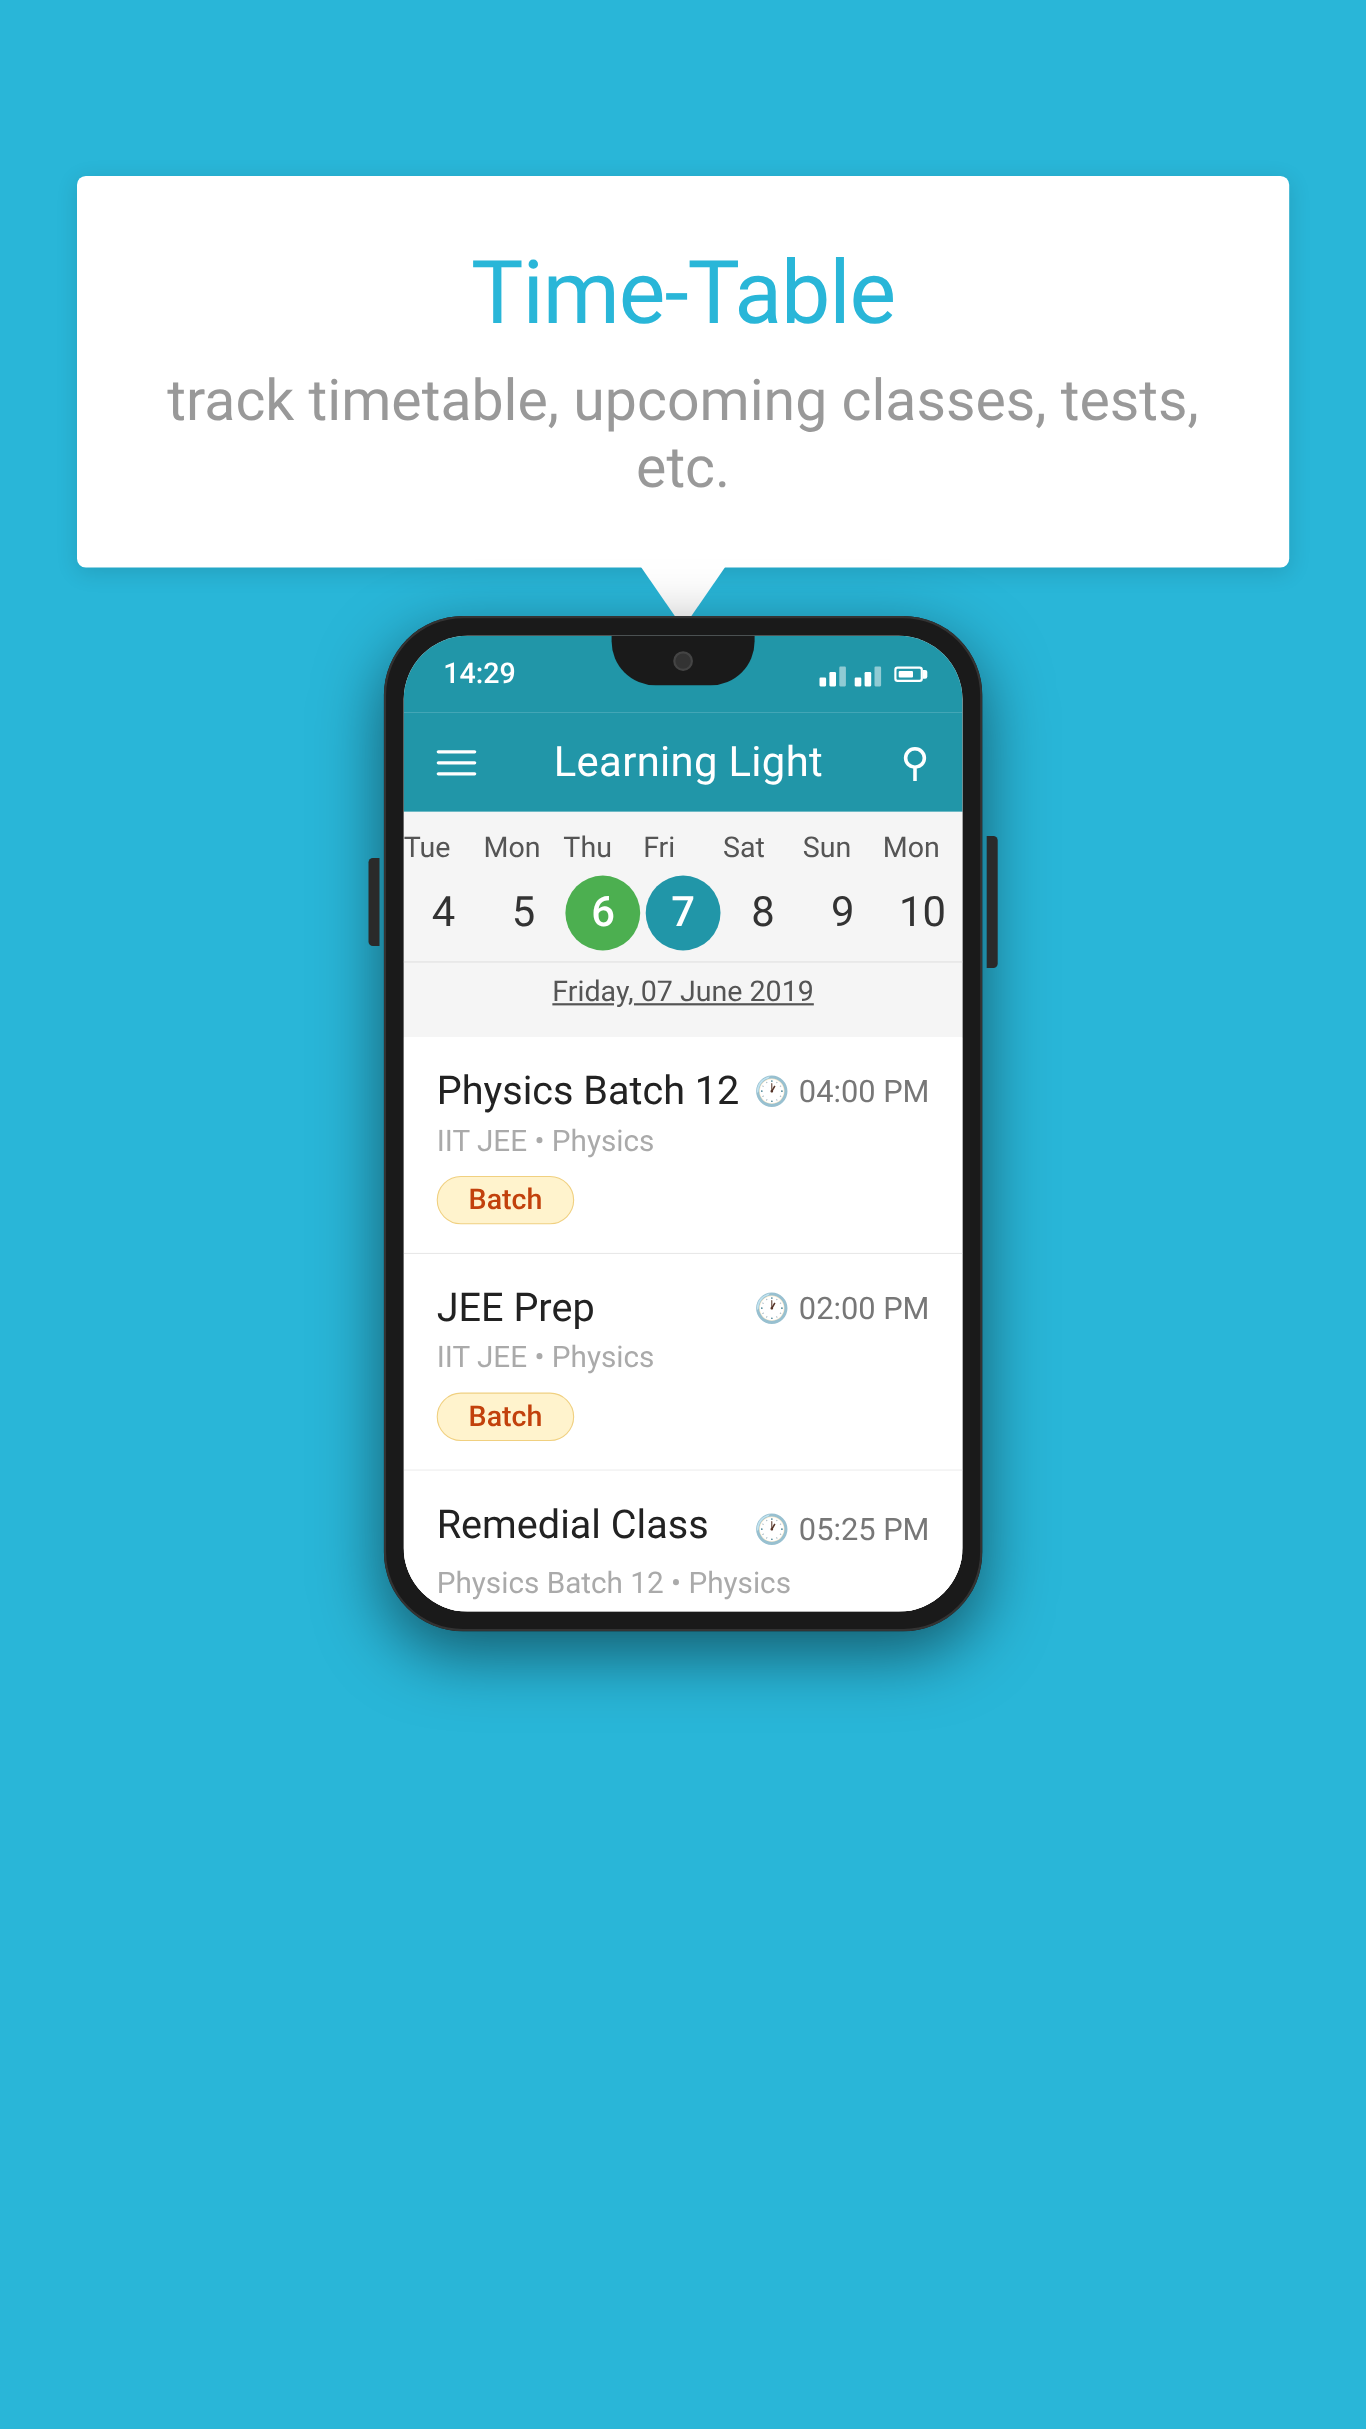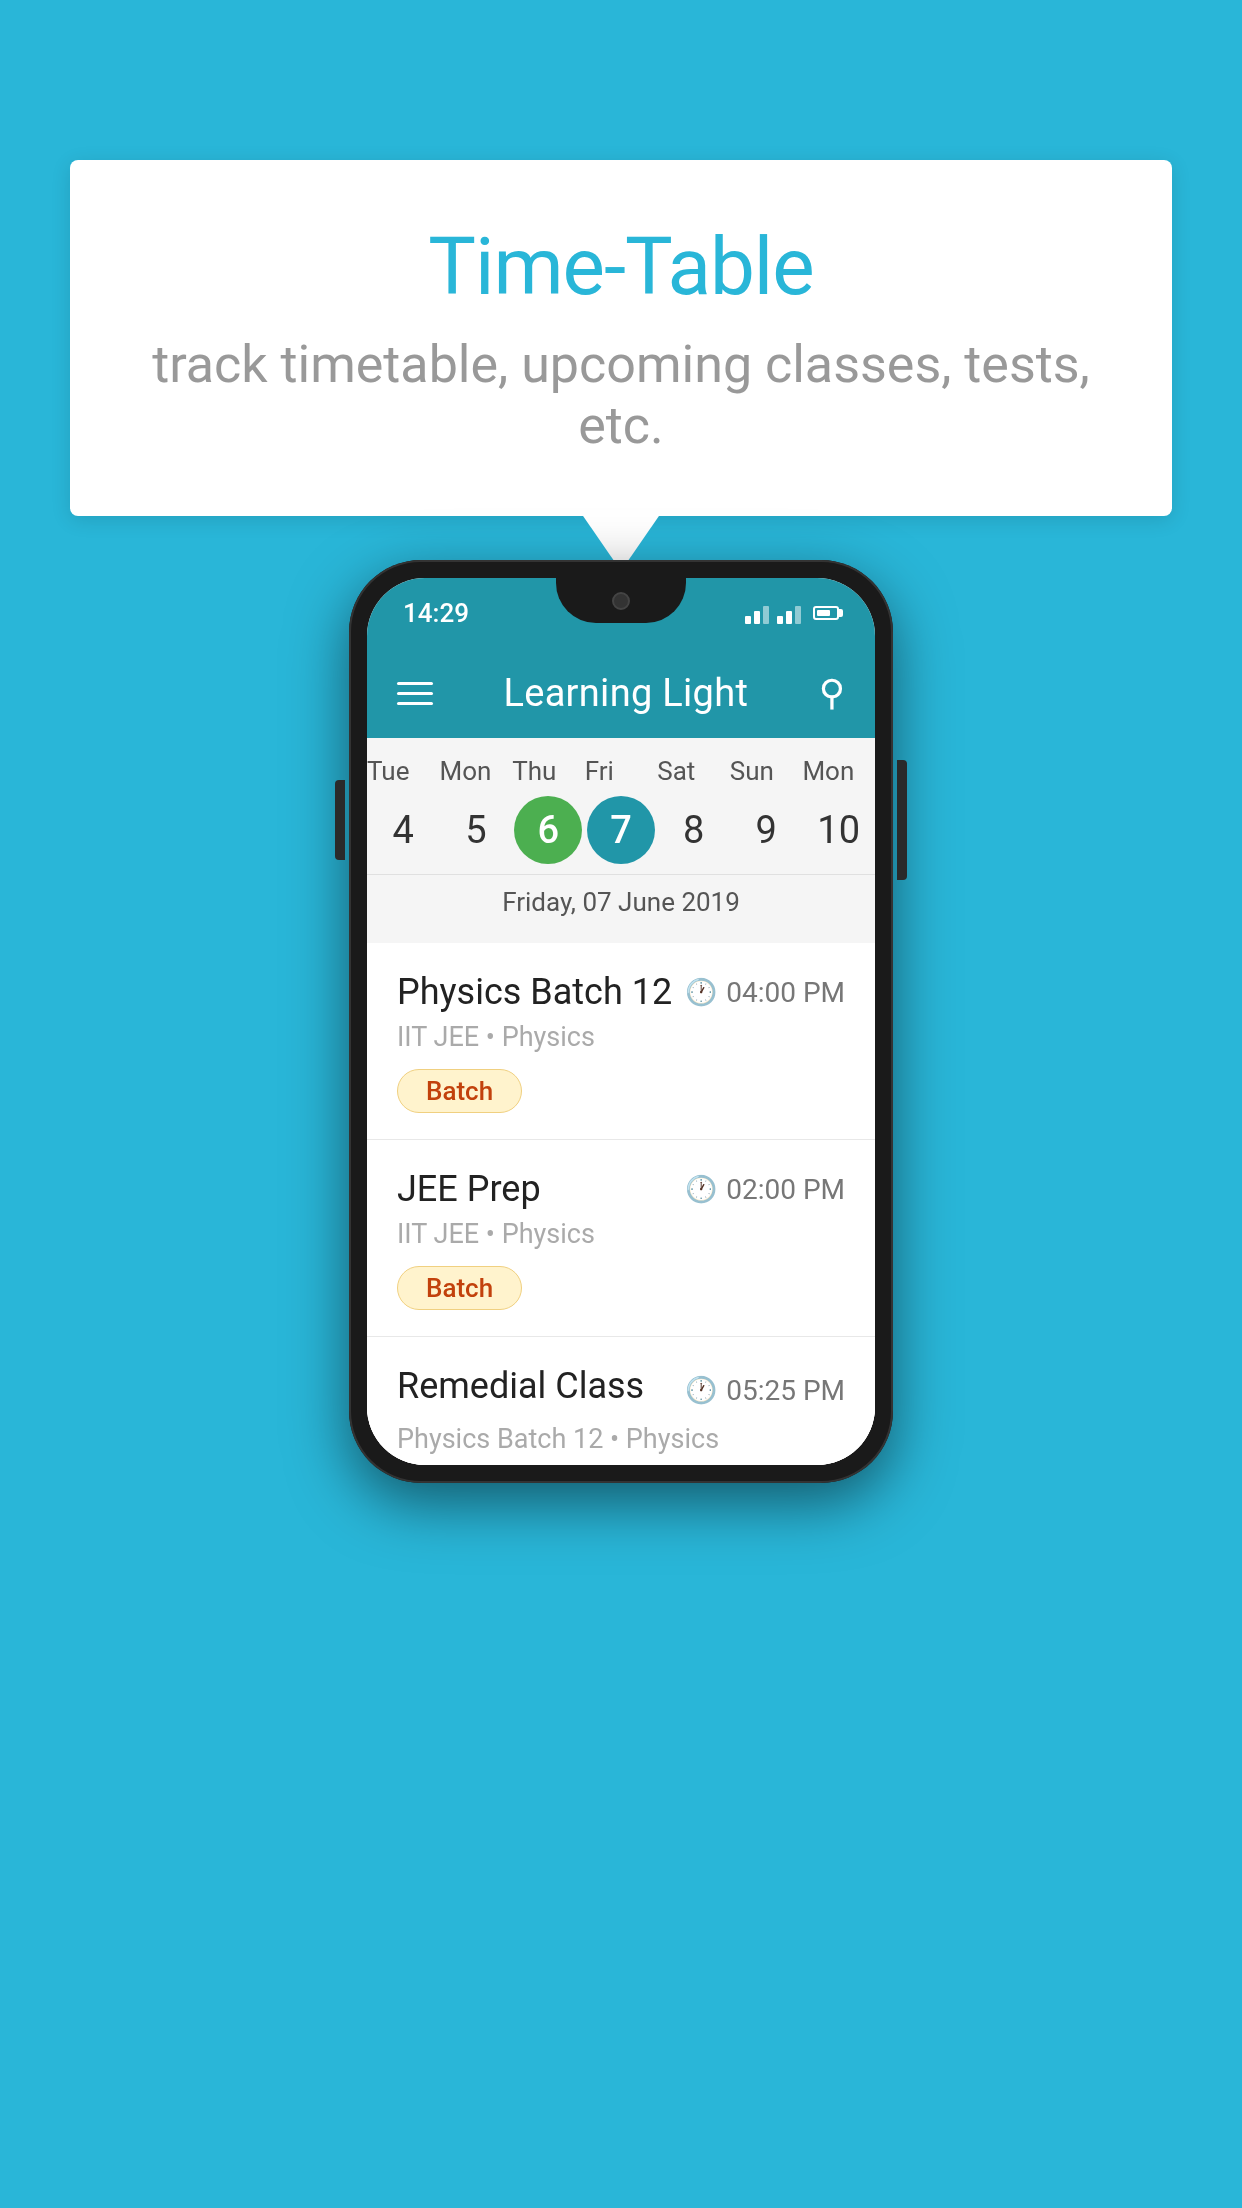--- a/index.html
+++ b/index.html
@@ -293,20 +293,21 @@
       font-weight: 500;
     }
 
     .selected-date-label {
       text-align: center;
       font-size: 26px;
       color: #555;
       padding: 12px 16px 16px;
       border-top: 1px solid #e0e0e0;
       margin-top: 8px;
+      text-decoration: underline;
     }
 
     
     .schedule-list {
       background: white;
       overflow-y: auto;
     }
 
     .schedule-item {
       padding: 28px 30px 26px;

